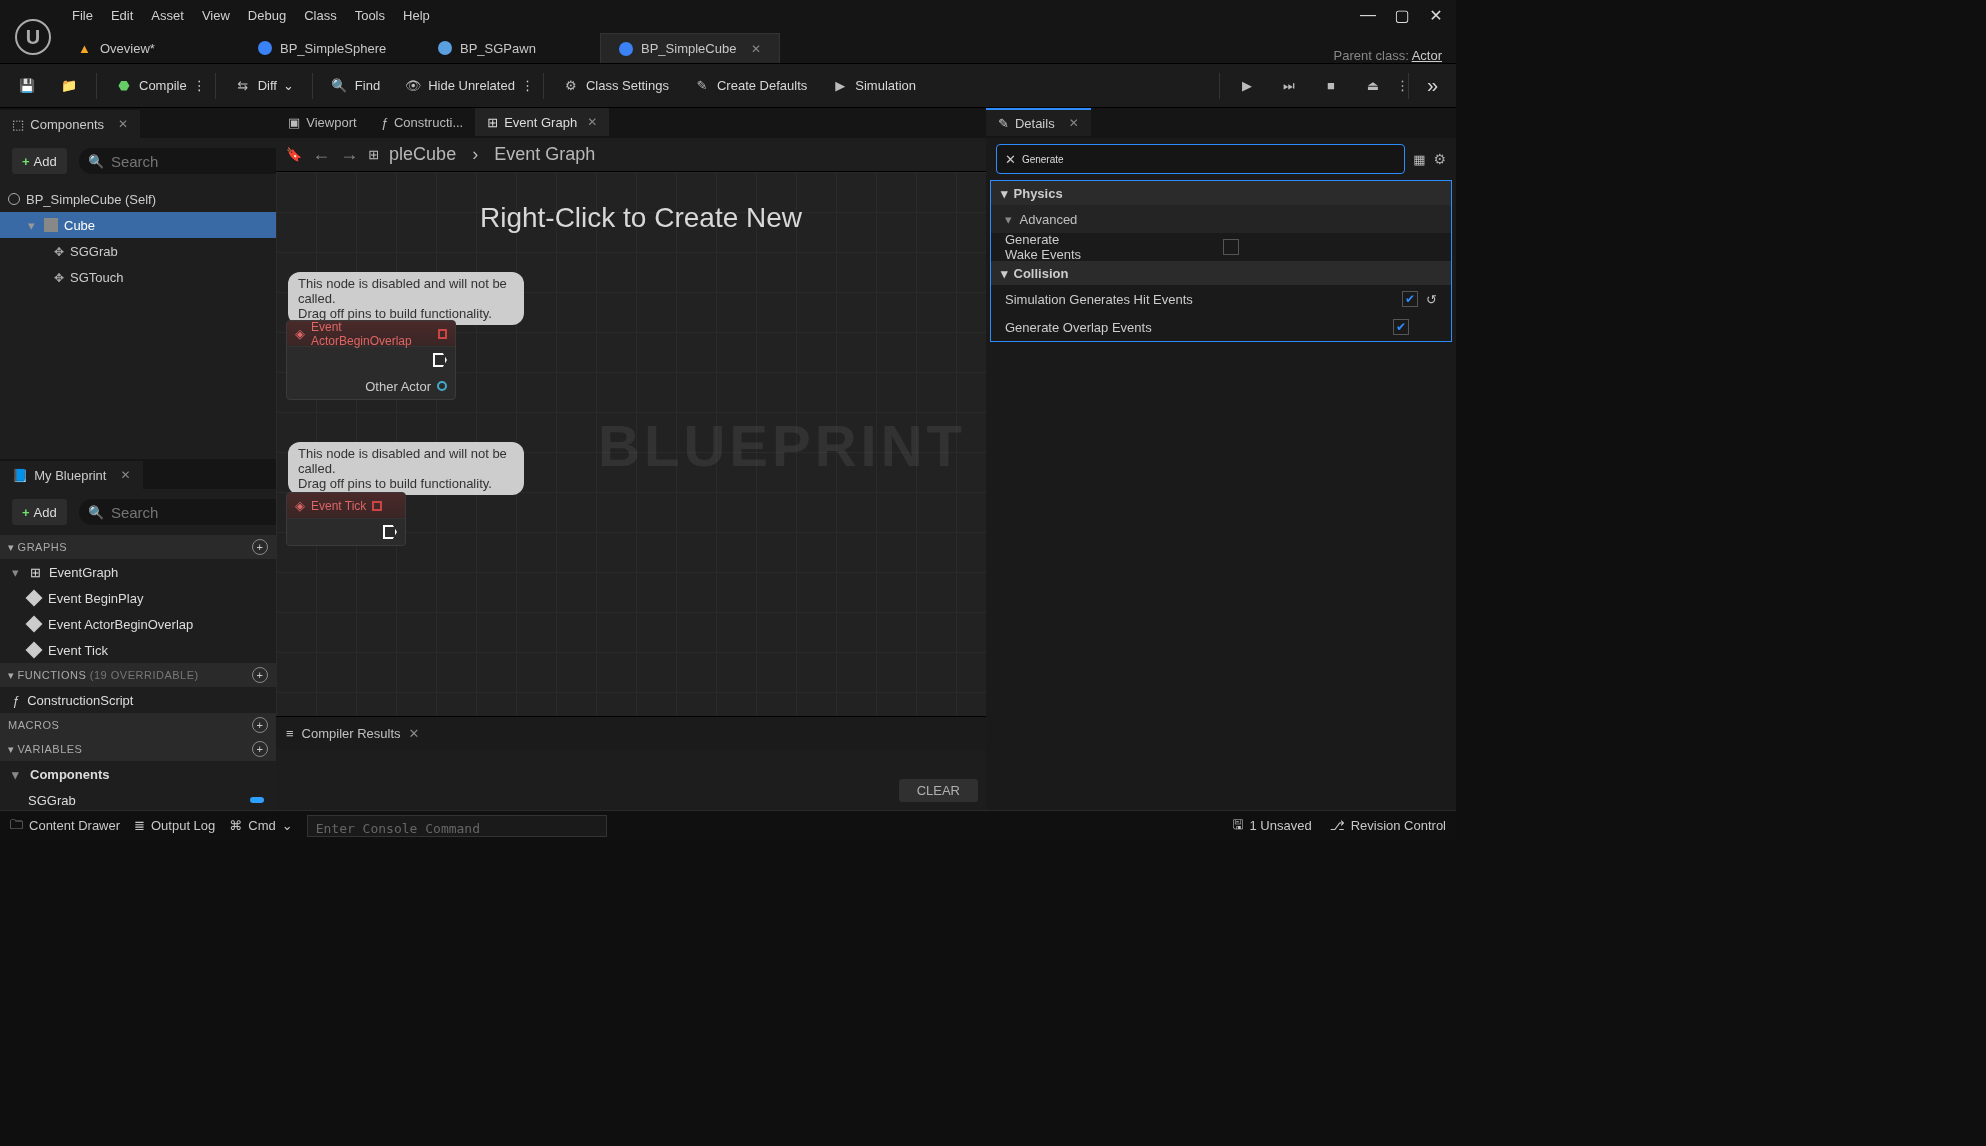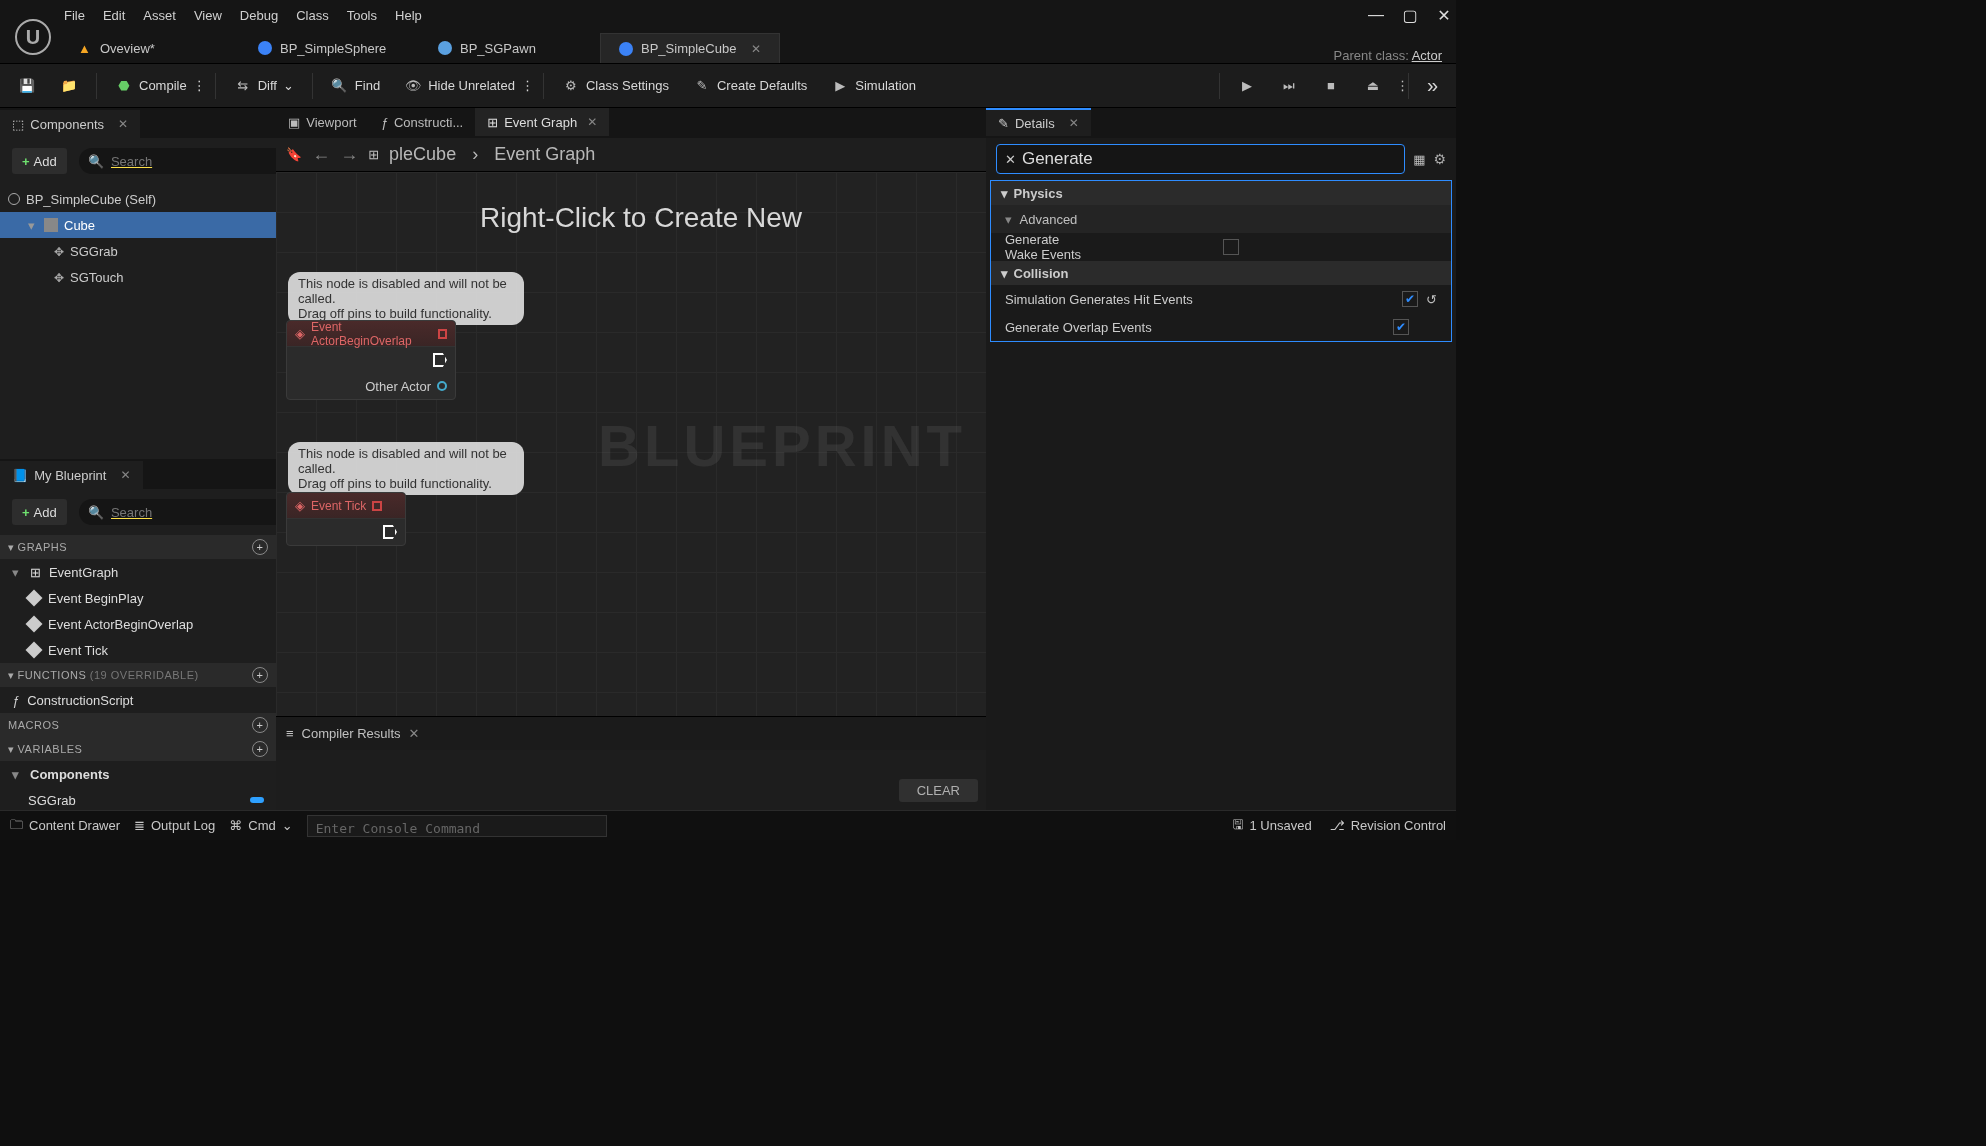--- a/index.html
+++ b/index.html
@@ -12,21 +12,21 @@
     height: 840px;
     overflow: hidden;
     position: relative;
   }
 
   
   .menubar {
     height: 30px;
     display: flex;
     align-items: center;
-    padding: 0 4px;
+    padding: 0 12px;
     background: #151515;
   }
   .logo-container {
     width: 50px; height: 50px;
     position: absolute;
     left: 8px; top: 12px;
     z-index: 10;
     display:flex; align-items:center; justify-content:center;
   }
   .logo-circle {
@@ -118,21 +118,21 @@
     border-radius:3px; margin:6px;
   }
   .add-button span.plus { color:#6fe26f; font-weight:bold;}
   .search-row { display:flex; align-items:center; gap:6px; padding:4px 6px;}
   .search-box {
     flex:1; height:26px; background:#151515;
     border-radius:13px; display:flex;align-items:center;gap:6px;
     padding:0 10px; color:#888;
   }
   .search-box input {
-    flex:1; background:transparent;border:none;outline:none;color:#fde047;font-size:13px;text-decoration:underline;
+    flex:1; background:transparent;border:none;outline:none;color:#c2410c;font-size:15px;
   }
   .gear-icon::before { content:"⚙"; color:#aaa; font-size:14px;}
 
   
   .tree { padding:2px 0;}
   .tree-row {
     height:26px; display:flex;align-items:center;gap:6px;
     padding:0 8px; color:#ccc;
   }
   .tree-row.sel { background:#3a6aa6; color:#fff;}
@@ -232,21 +232,21 @@
     background:#1e1e1e; border-top:2px solid #2e8cff;
   }
   .details-tab .close{color:#888;margin-left:8px;font-size:12px;}
   .details-search-row { padding:6px 10px; display:flex;align-items:center;gap:8px;}
   .details-search {
     flex:1; height:30px; background:#151515;
     border:1px solid #2e8cff; border-radius:4px;
     display:flex;align-items:center;gap:6px;padding:0 8px;
   }
   .details-search input {
-    flex:1;border:none;outline:none;background:transparent;color:#ddd;font-size:17px;
+    flex:1;border:none;outline:none;background:transparent;color:#ddd;font-size:10px;
   }
   .grid-icon::before { content:"▦"; color:#bbb;}
   .prop-category {
     height:24px; background:#2b2b2b; display:flex;align-items:center;gap:6px;padding:0 10px;
     color:#ccc; font-weight:bold; font-size:13px;
   }
   .prop-row {
     height:28px;display:flex;align-items:center;padding:0 14px;gap:8px;
   }
   .prop-row .label{flex:1;color:#ccc;}

